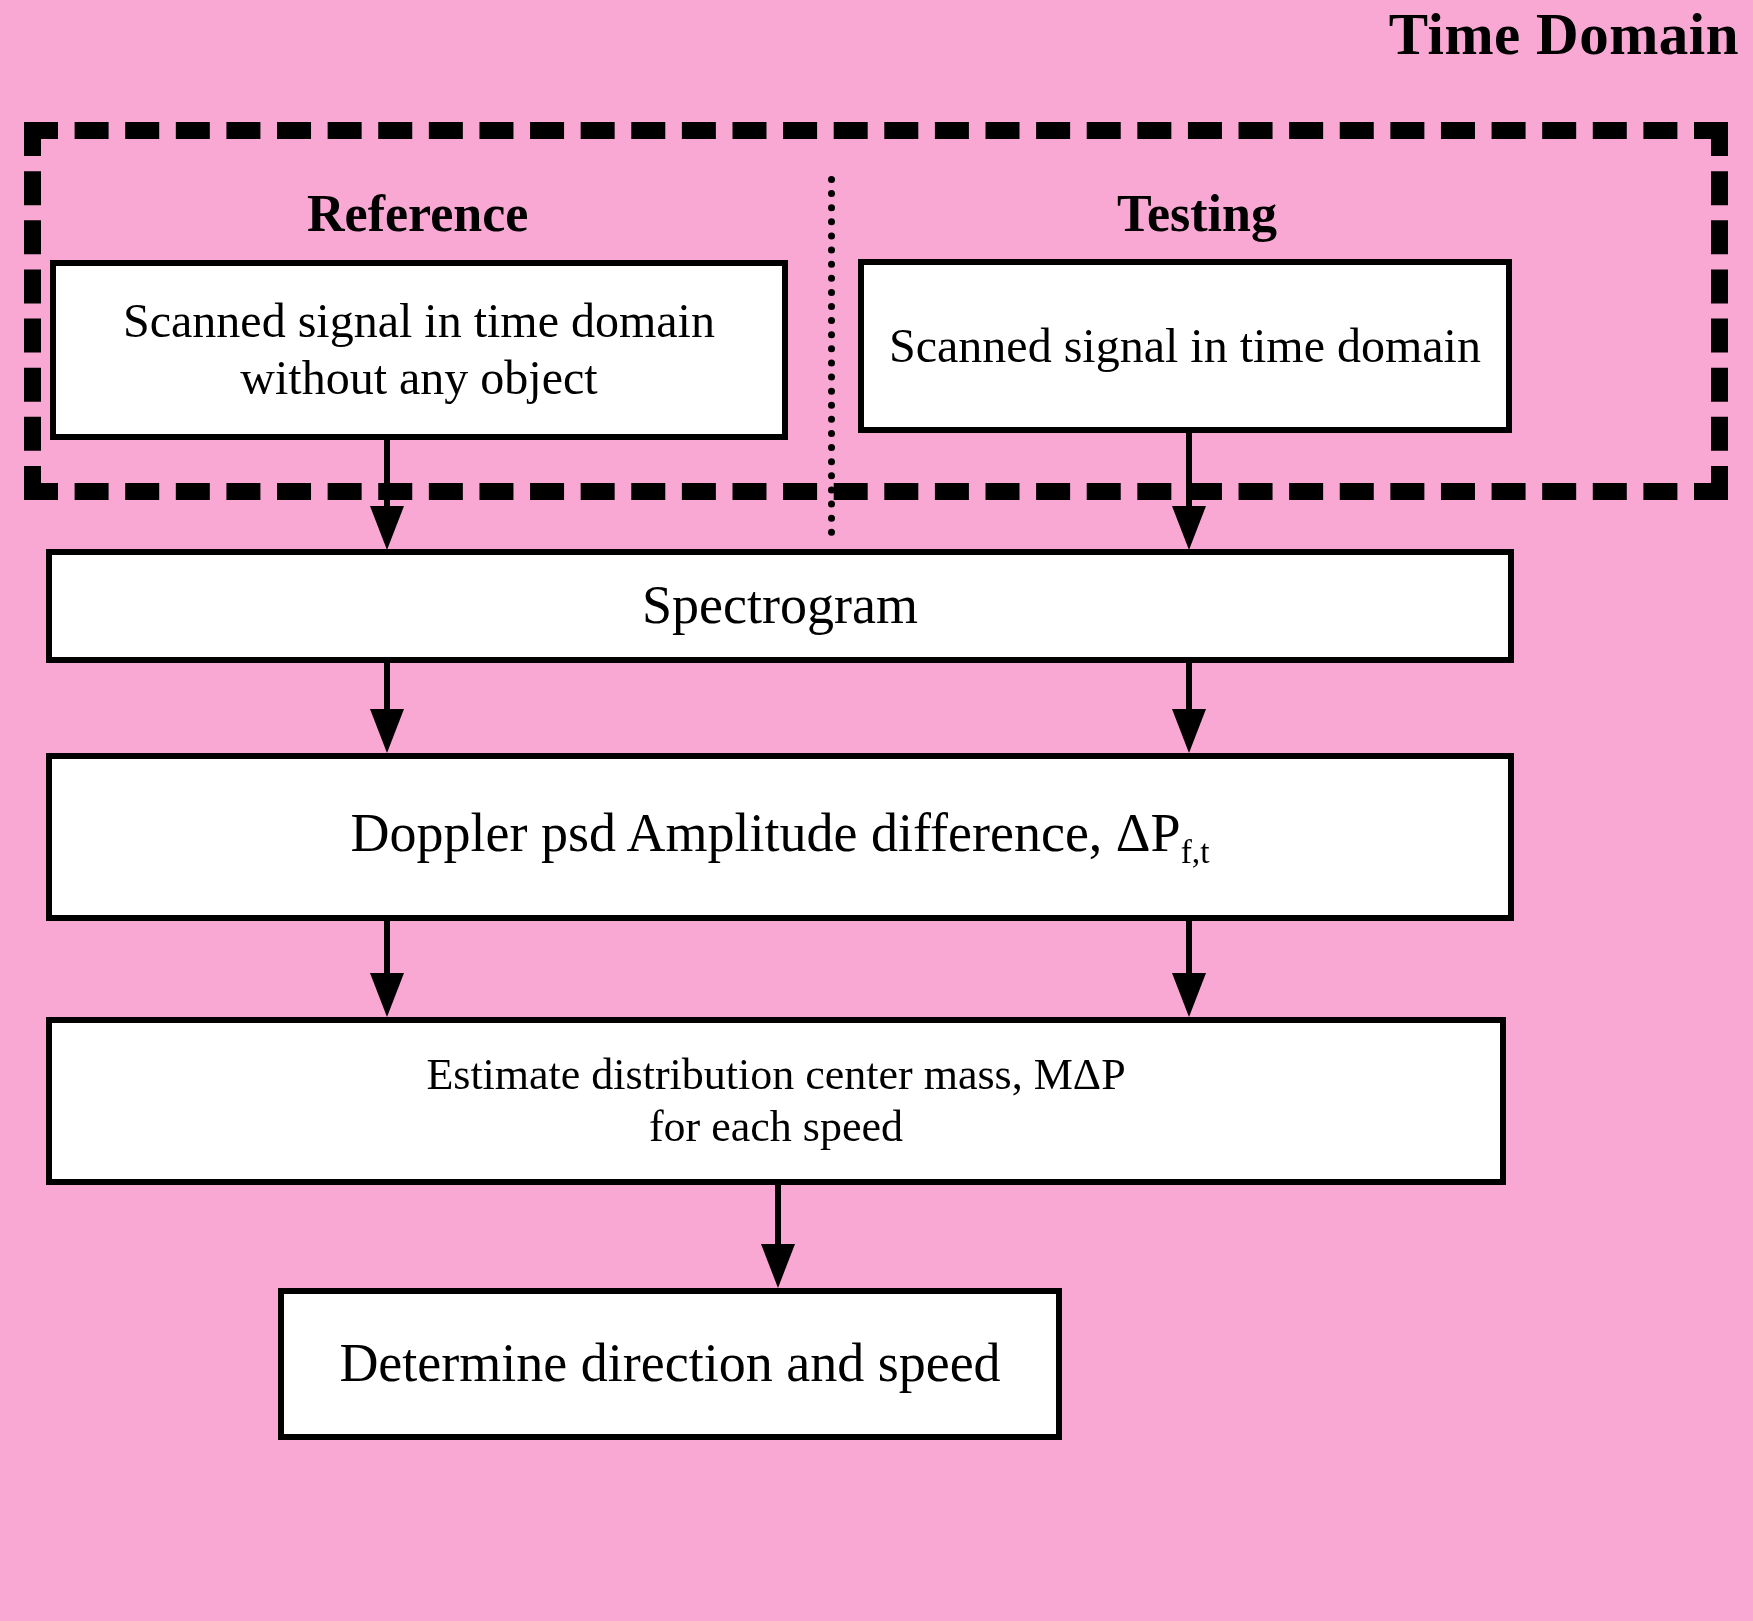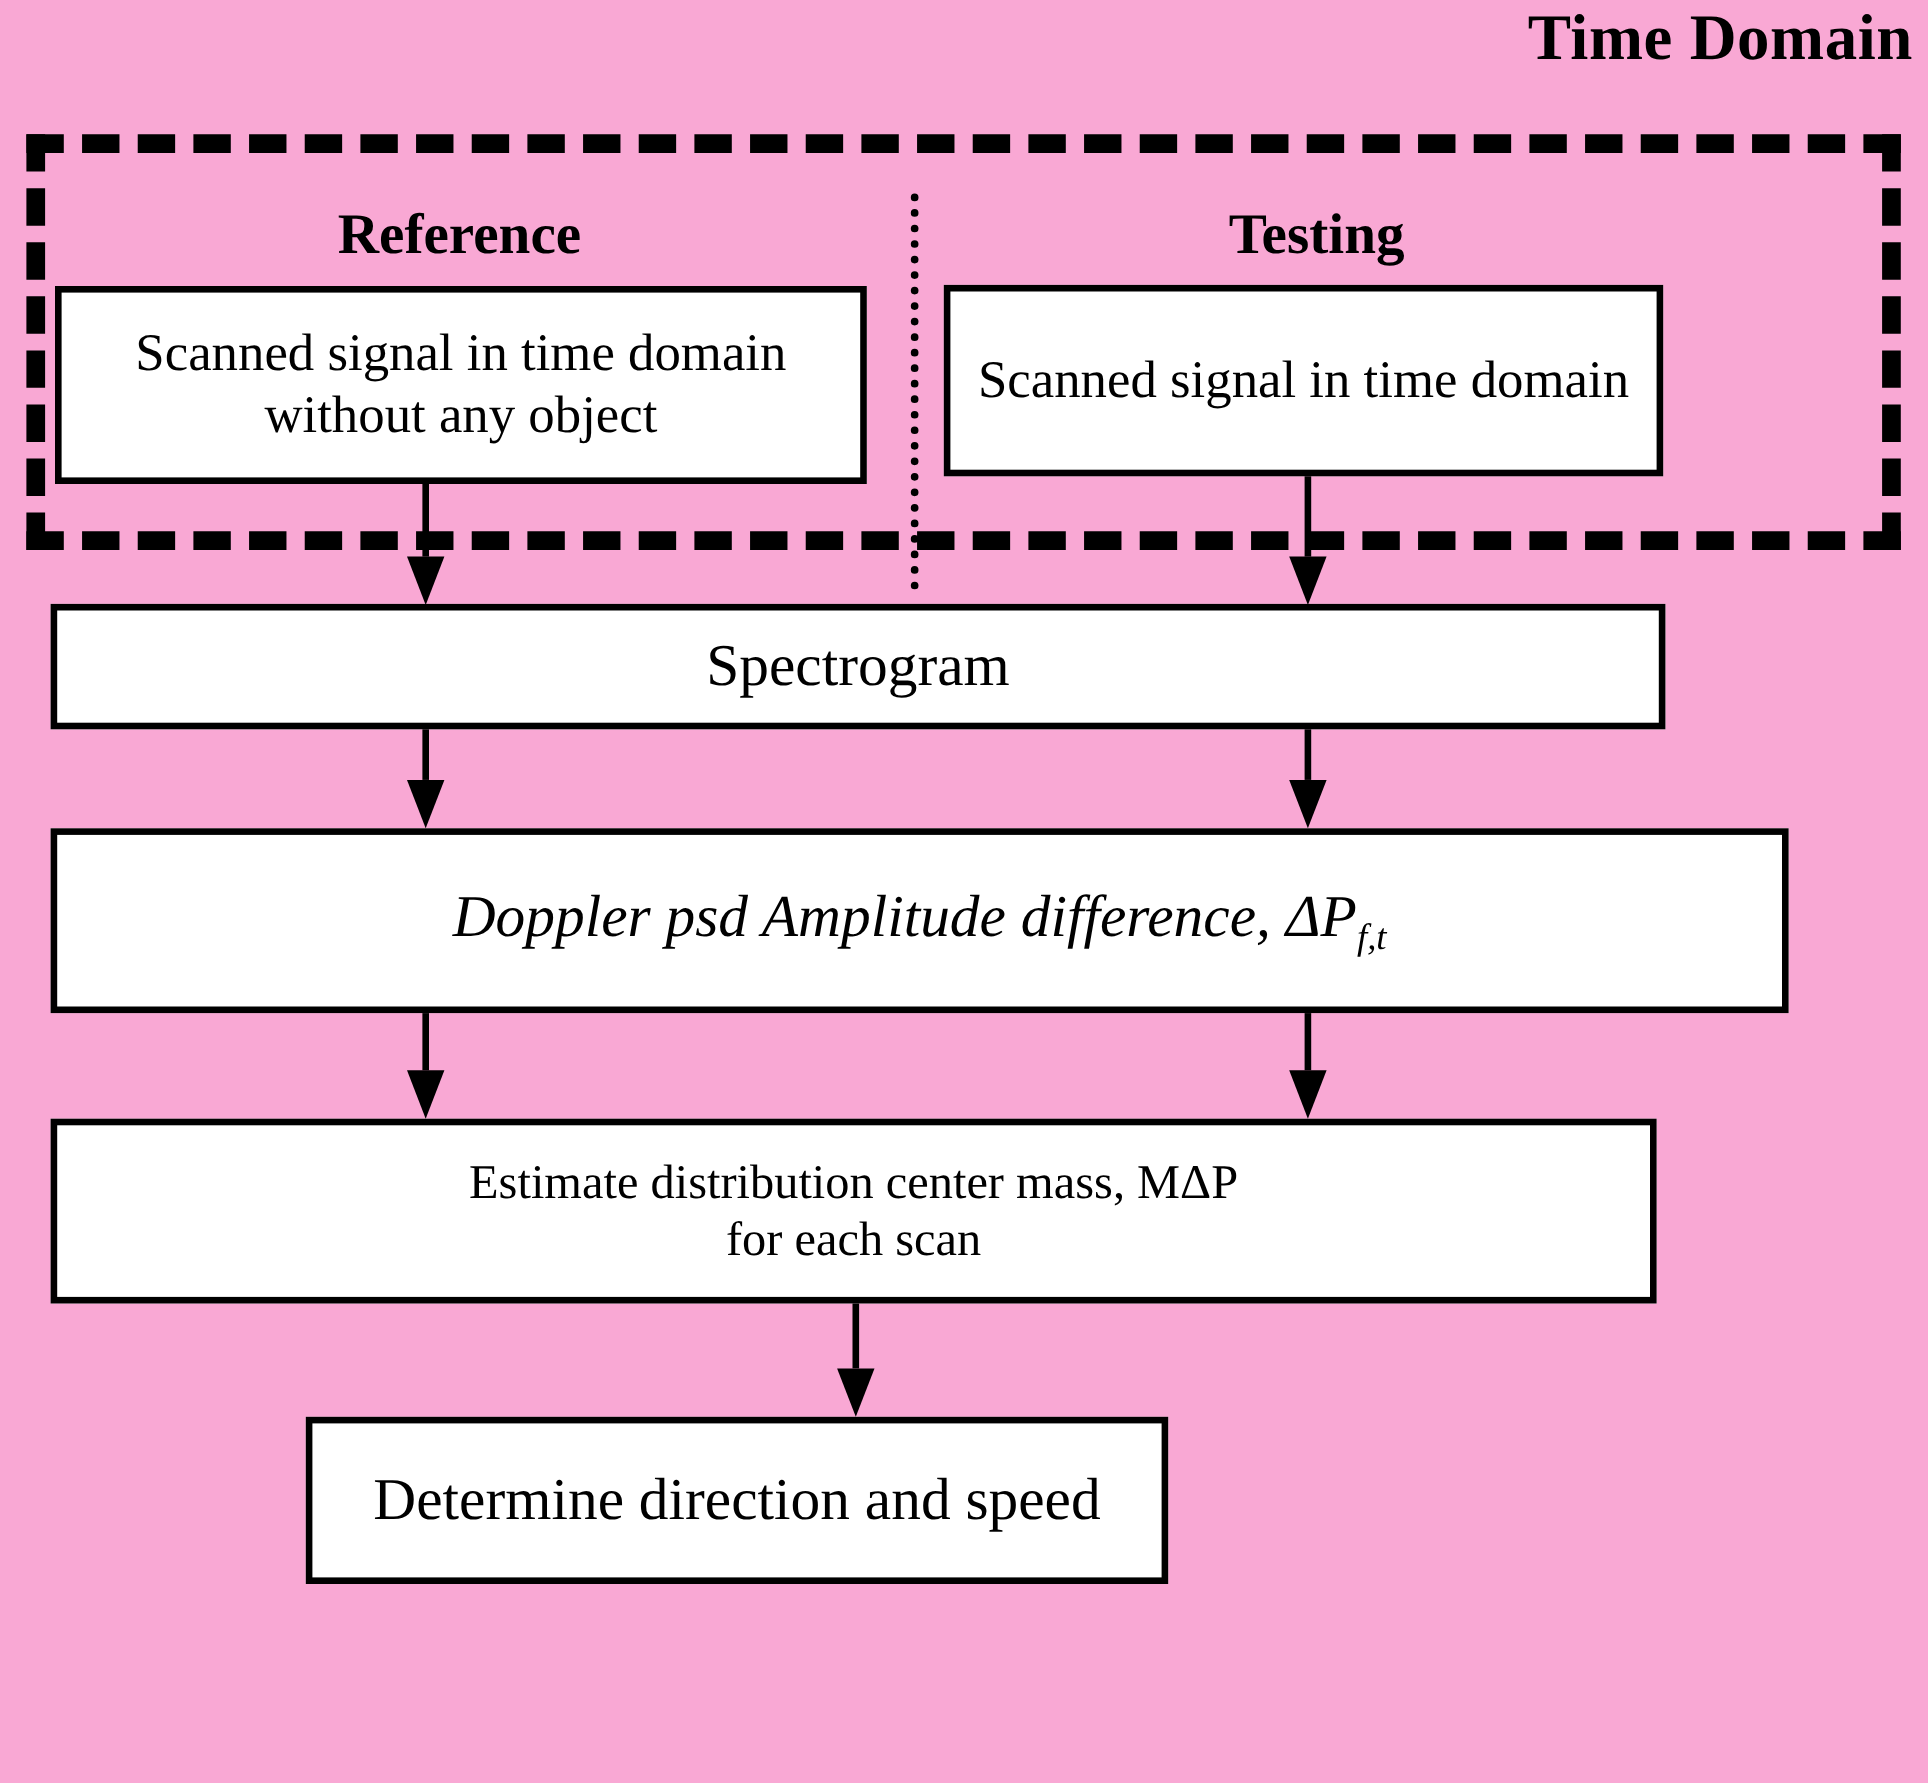--- a/index.html
+++ b/index.html
@@ -42,21 +42,21 @@
     display:flex; align-items:center; justify-content:center;
     text-align:center;
     font-size:48px; line-height:1.18;
     padding:4px 10px;
   }
   .box .inner{width:100%;}
 
   #box-ref   { left:50px;  top:260px;  width:738px;  height:180px; }
   #box-test  { left:858px; top:259px;  width:654px;  height:174px; }
   #box-spec  { left:46px;  top:549px;  width:1468px; height:114px; font-size:54px;}
-  #box-dopp  { left:46px;  top:753px;  width:1580px; height:168px; font-size:54px;font-style:italic;}
+  #box-dopp  { left:46px;  top:753px;  width:1468px; height:168px; font-size:54px;}
   #box-est   { left:46px;  top:1017px; width:1460px; height:168px; font-size:44px;}
   #box-det   { left:278px; top:1288px; width:784px;  height:152px; font-size:54px;}
 
   .sub{ font-size:0.62em; vertical-align:sub; }
 
   .arrow{position:absolute;}
   .arrow .shaft{
     position:absolute; left:50%; top:0; transform:translateX(-50%);
     width:6px; background:#000;
   }
@@ -109,21 +109,21 @@
 
   <div class="box" id="box-spec">
     <span class="inner">Spectrogram</span>
   </div>
 
   <div class="box" id="box-dopp">
     <span class="inner"><span>Doppler psd Amplitude difference, ΔP</span><span class="sub">f,t</span></span>
   </div>
 
   <div class="box" id="box-est">
-    <span class="inner"><span>Estimate distribution center mass, MΔP</span><br><span>for each scan</span></span>
+    <span class="inner"><span>Estimate distribution center mass, MΔP</span><br><span>for each speed</span></span>
   </div>
 
   <div class="box" id="box-det">
     <span class="inner">Determine direction and speed</span>
   </div>
 
   <div class="arrow" id="ar-ref-spec">
     <div class="shaft"></div>
     <div class="head"></div>
   </div>

